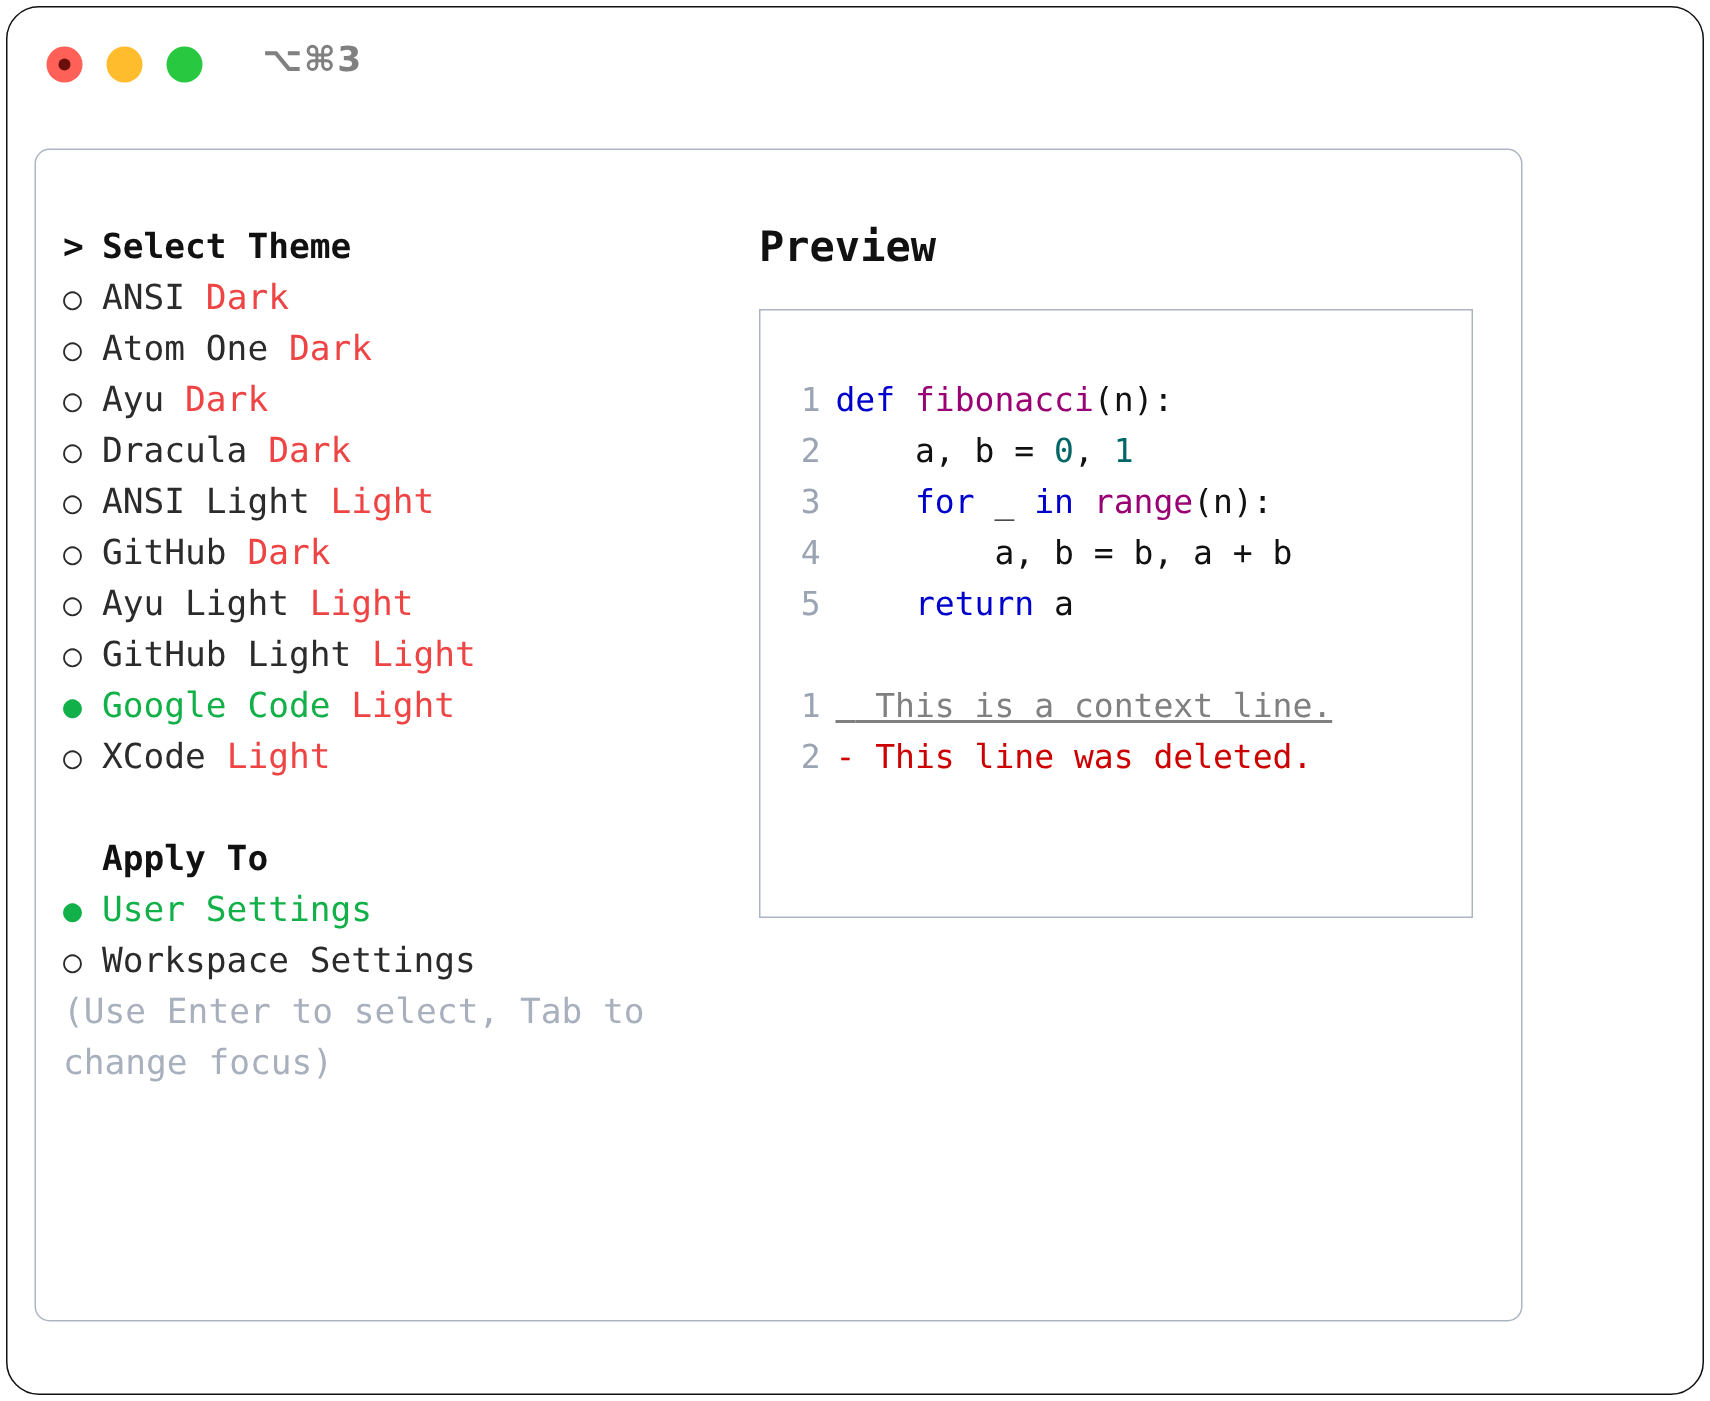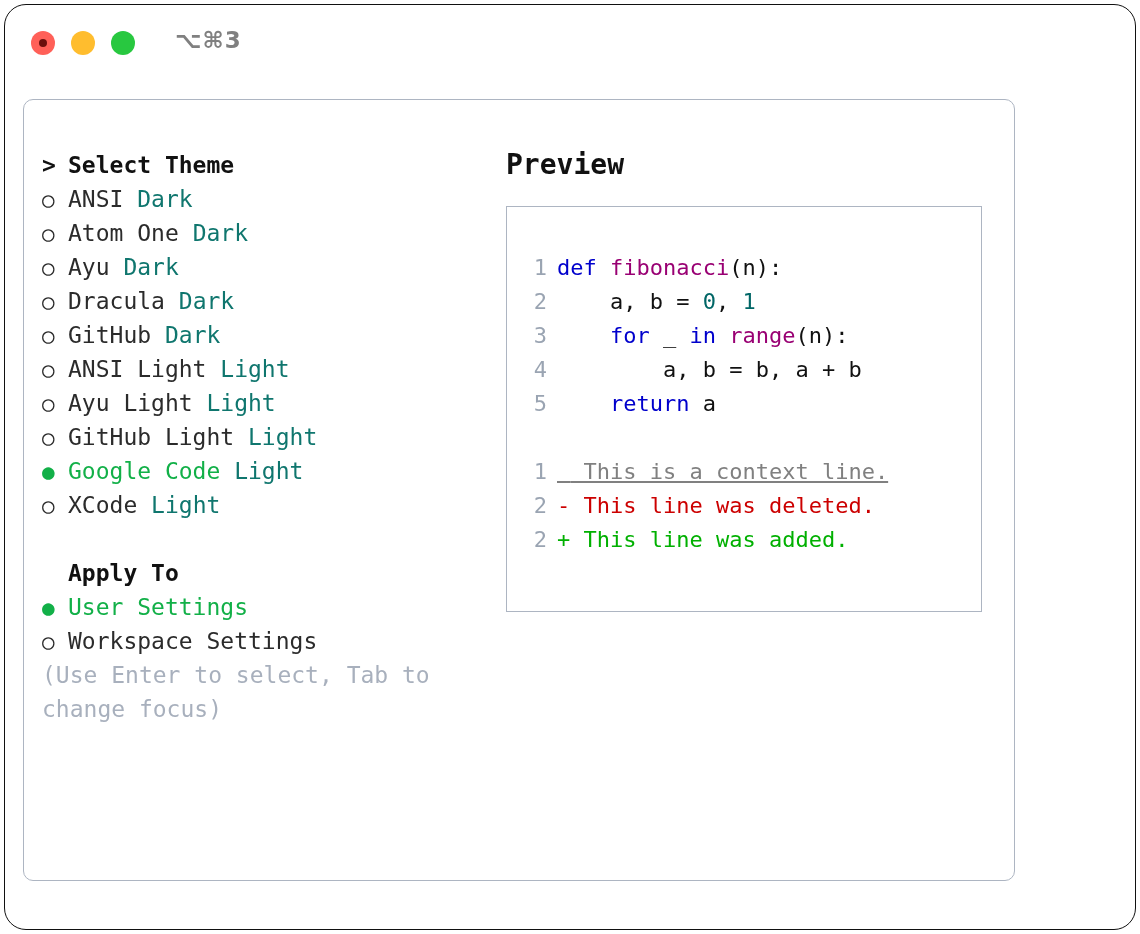--- a/index.html
+++ b/index.html
@@ -93,21 +93,21 @@
   }
   .row .marker {
     display: inline-block;
     width: 26px;
     font-size: 21px;
     color: #2b2b2b;
   }
   .row .marker.filled { color: #12b048; }
   .row .name  { color: #2b2b2b; margin-top: 44px; }
   .row .name.sel { color: #12b048; }
-  .row .kind  { color: #0f766e; }
+  .row .kind  { color: #ef4444; }
 
   .header-row {
     height: 34px;
     line-height: 34px;
     font-size: 23px;
     font-weight: 700;
     color: #111111;
     white-space: nowrap;
   }
   .header-row .marker {
@@ -195,22 +195,22 @@
 
       <div class="header-row">
         <span class="marker">&gt;</span><span>Select Theme</span>
       </div>
 
       <div id="theme-rows">
           <div class="row"><span class="marker">○</span><span class="name">ANSI</span><span class="kind"> Dark</span></div>
           <div class="row"><span class="marker">○</span><span class="name">Atom One</span><span class="kind"> Dark</span></div>
           <div class="row"><span class="marker">○</span><span class="name">Ayu</span><span class="kind"> Dark</span></div>
           <div class="row"><span class="marker">○</span><span class="name">Dracula</span><span class="kind"> Dark</span></div>
+          <div class="row"><span class="marker">○</span><span class="name">ANSI Light</span><span class="kind"> Light</span></div>
           <div class="row"><span class="marker">○</span><span class="name">GitHub</span><span class="kind"> Dark</span></div>
-          <div class="row"><span class="marker">○</span><span class="name">ANSI Light</span><span class="kind"> Light</span></div>
           <div class="row"><span class="marker">○</span><span class="name">Ayu Light</span><span class="kind"> Light</span></div>
           <div class="row"><span class="marker">○</span><span class="name">GitHub Light</span><span class="kind"> Light</span></div>
           <div class="row"><span class="marker filled">●</span><span class="name sel">Google Code</span><span class="kind"> Light</span></div>
           <div class="row"><span class="marker">○</span><span class="name">XCode</span><span class="kind"> Light</span></div>
         </div>
 
       <div class="spacer"></div>
 
       <div class="header-row">
         <span class="marker blank">○</span><span>Apply To</span>
@@ -232,20 +232,19 @@
               <div class="code-line"><span class="ln">1</span><span class="kw">def </span><span class="fn">fibonacci</span><span class="pl">(n):</span></div>
               <div class="code-line"><span class="ln">2</span><span class="pl">    a, b = </span><span class="num">0</span><span class="pl">, </span><span class="num">1</span></div>
               <div class="code-line"><span class="ln">3</span><span class="pl">    </span><span class="kw">for</span><span class="pl"> _ </span><span class="kw">in</span><span class="pl"> </span><span class="fn">range</span><span class="pl">(n):</span></div>
               <div class="code-line"><span class="ln">4</span><span class="pl">        a, b = b, a + b</span></div>
               <div class="code-line"><span class="ln">5</span><span class="pl">    </span><span class="kw">return</span><span class="pl"> a</span></div>
             </div>
           <div class="gap"></div>
           <div id="diff-lines">
               <div class="code-line"><span class="ln">1</span><span class="diff-ctx"> </span><span class="diff-ctx"> This is a context line.</span></div>
               <div class="code-line"><span class="ln">2</span><span class="diff-del">-</span><span class="diff-del"> This line was deleted.</span></div>
-              <div class="code-line"><span class="ln">2</span><span class="diff-add">+</span><span class="diff-add"> This line was added.</span></div>
             </div>
         </div>
       </div>
     </div>
 
   </div>
 </div>
 
 </body></html>

